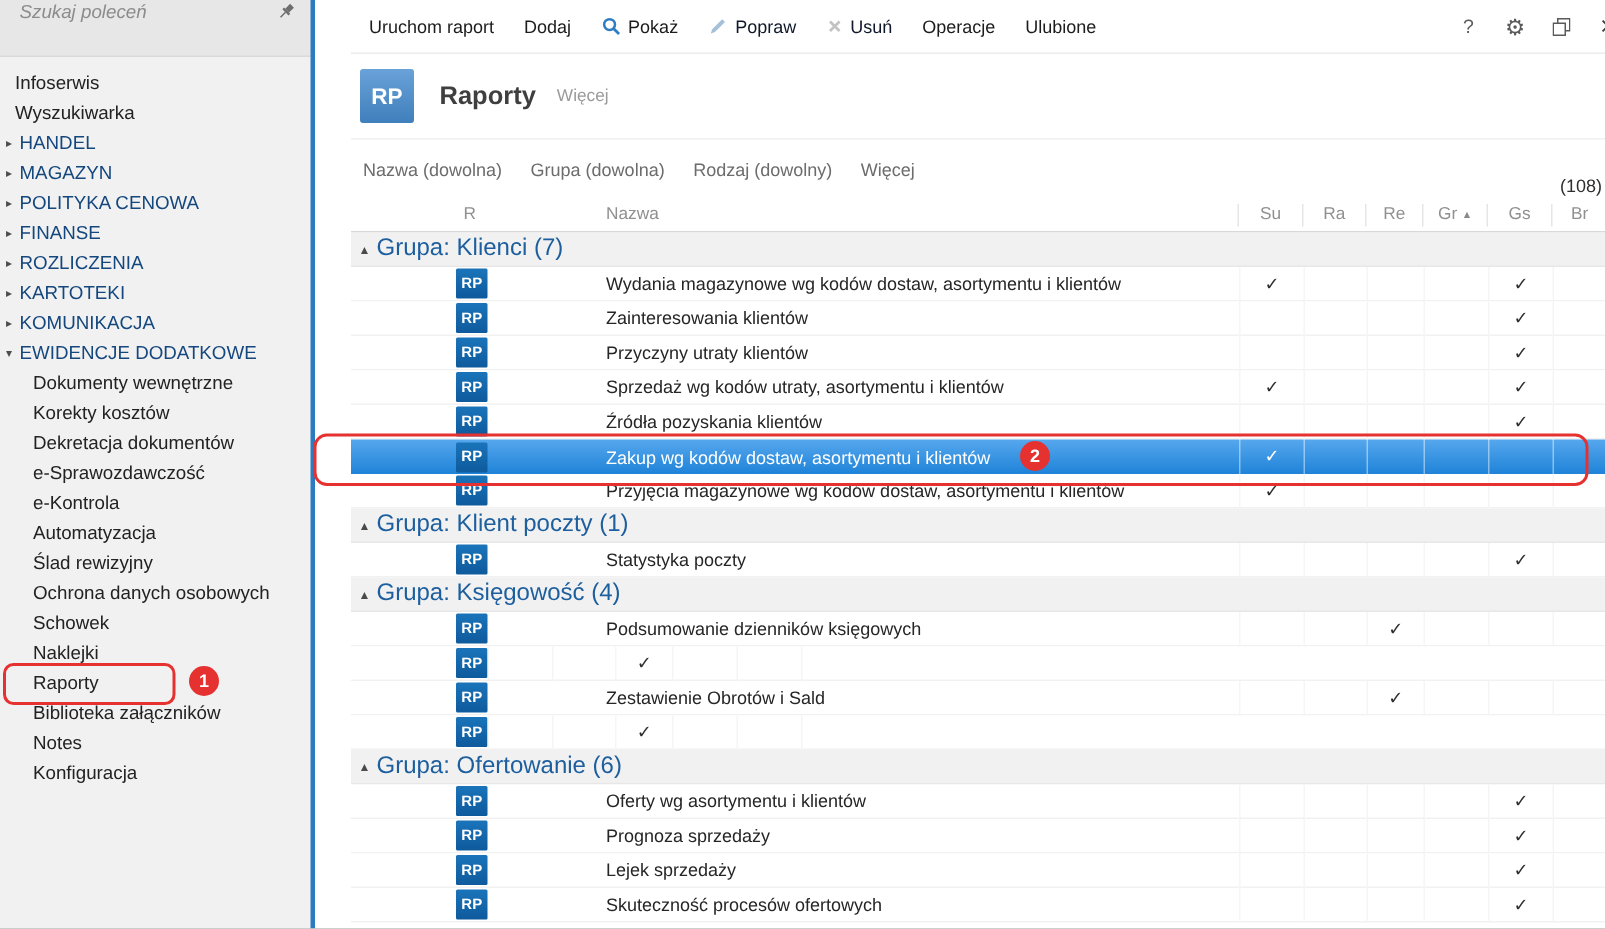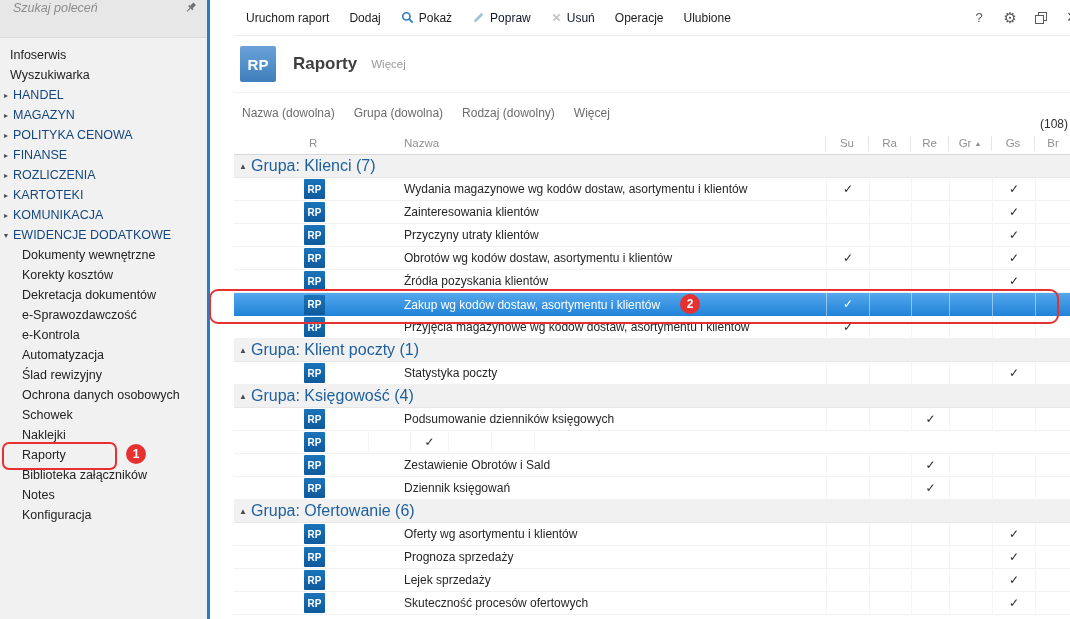--- a/index.html
+++ b/index.html
@@ -297,21 +297,21 @@
           <span class="cell-flag" style="width: 41px;"></span>
           <span class="cell-flag" style="width: 37px;"></span>
           <span class="cell-flag" style="width: 42px;"></span>
           <span class="cell-flag" style="width: 42px;">✓</span>
           <span class="cell-flag" style="width: 36px;"></span>
           <span class="cell-end"></span>
         </div>
         <div class="data-row">
           <span class="cell-indent"></span>
           <span class="row-icon">RP</span>
-          <span class="cell-name">Obrotów wg kodów dostaw, asortymentu i klientów</span>
+          <span class="cell-name">Sprzedaż wg kodów utraty, asortymentu i klientów</span>
           <span class="cell-flag" style="width: 42px;">✓</span>
           <span class="cell-flag" style="width: 41px;"></span>
           <span class="cell-flag" style="width: 37px;"></span>
           <span class="cell-flag" style="width: 42px;"></span>
           <span class="cell-flag" style="width: 42px;">✓</span>
           <span class="cell-flag" style="width: 36px;"></span>
           <span class="cell-end"></span>
         </div>
         <div class="data-row">
           <span class="cell-indent"></span>
@@ -400,21 +400,20 @@
           <span class="cell-flag" style="width: 41px;"></span>
           <span class="cell-flag" style="width: 37px;">✓</span>
           <span class="cell-flag" style="width: 42px;"></span>
           <span class="cell-flag" style="width: 42px;"></span>
           <span class="cell-flag" style="width: 36px;"></span>
           <span class="cell-end"></span>
         </div>
         <div class="data-row">
           <span class="cell-indent"></span>
           <span class="row-icon">RP</span>
-          <span class="cell-name">Dziennik księgowań</span>
           <span class="cell-flag" style="width: 42px;"></span>
           <span class="cell-flag" style="width: 41px;"></span>
           <span class="cell-flag" style="width: 37px;">✓</span>
           <span class="cell-flag" style="width: 42px;"></span>
           <span class="cell-flag" style="width: 42px;"></span>
           <span class="cell-flag" style="width: 36px;"></span>
           <span class="cell-end"></span>
         </div>
         <div class="group-row">
           <span class="gtri">▲</span>

